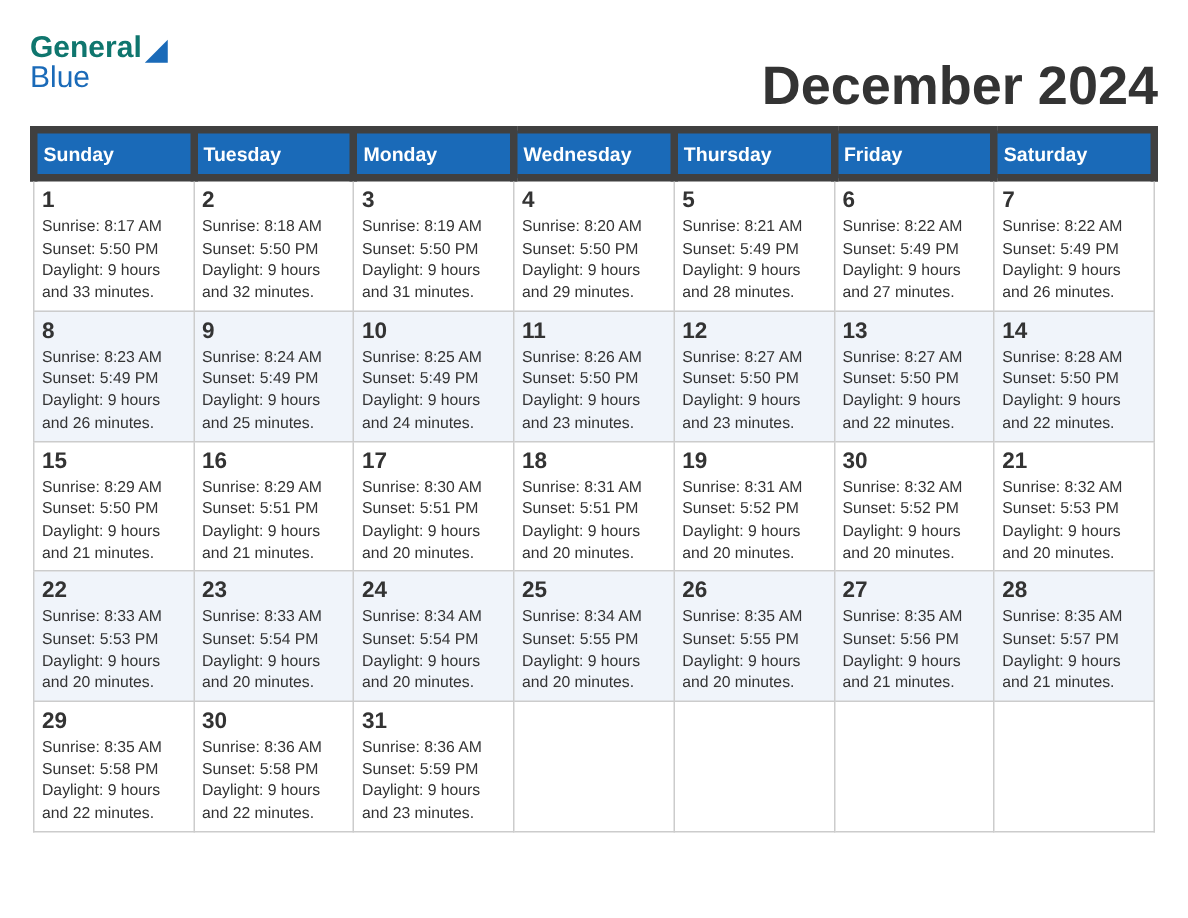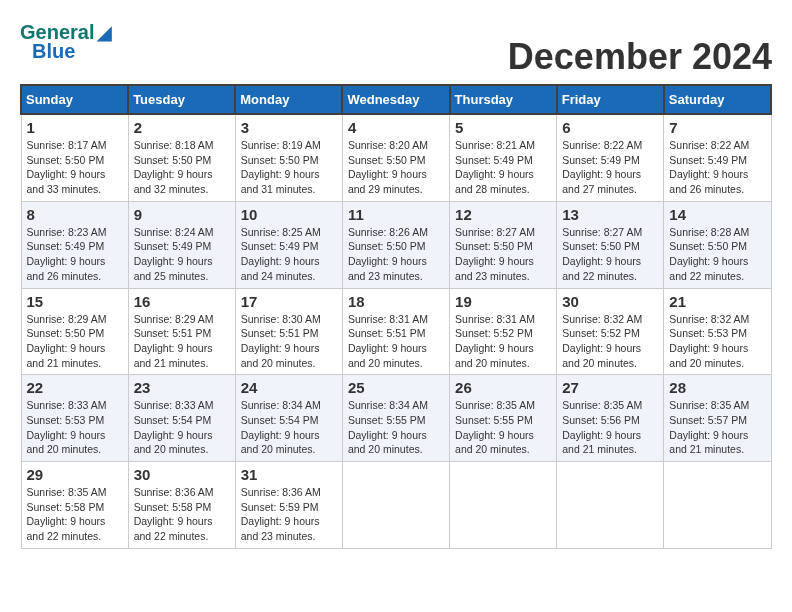--- a/index.html
+++ b/index.html
@@ -44,21 +44,21 @@
       border-collapse: collapse;
       font-size: 11px;
     }
     .calendar th {
       background-color: #1a6ab8;
       color: white;
       padding: 6px 4px;
       text-align: left;
       font-size: 13px;
       font-weight: bold;
-      border: 2px solid #404040;
+      border: 5px solid #404040;
     }
     .calendar td {
       border: 1px solid #ccc;
       vertical-align: top;
       padding: 4px 5px;
       width: 107px;
       min-height: 80px;
       background: #fff;
     }
     .calendar tr:nth-child(even) td {
@@ -82,21 +82,21 @@
   </style>
 </head>
 <body>
 
 <div class="header">
   <div class="logo">
     <div class="logo-top">
       <span style="font-size:20px;font-weight:bold;color:#0f766e;">General</span>
       <span style="color:#1a6ab8;font-size:20px;margin-left:2px;">◢</span>
     </div>
-    <span style="font-size:20px;font-weight:bold;color:#1a6ab8;margin-top:-4px;margin-left:12px;">Blue</span>
+    <span style="font-size:20px;font-weight:normal;color:#1a6ab8;margin-top:-4px;">Blue</span>
   </div>
   <div class="title-section">
     <div class="month-title">December 2024</div>
   </div>
 </div>
 
 <table class="calendar">
   <thead>
     <tr>
       <th>Sunday</th>

